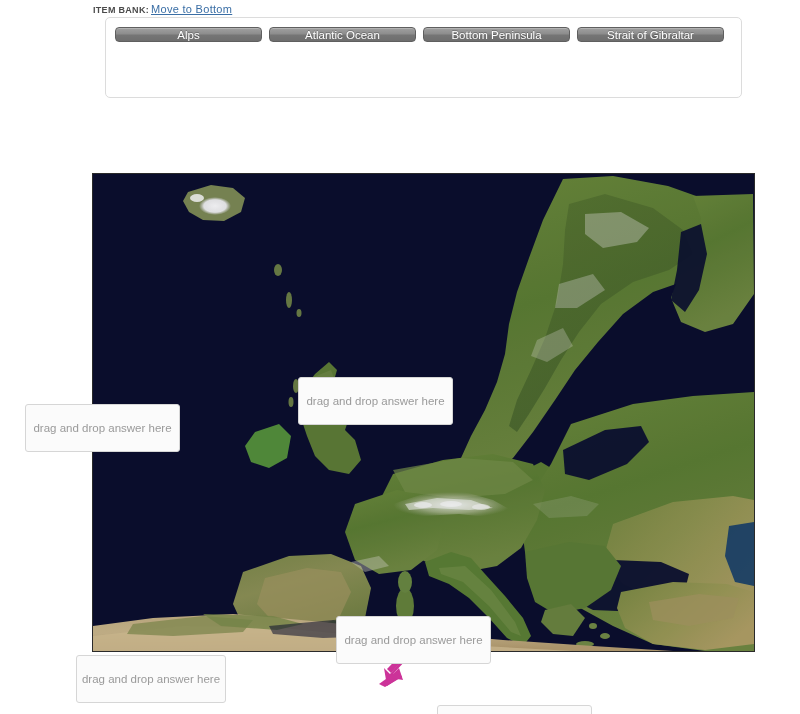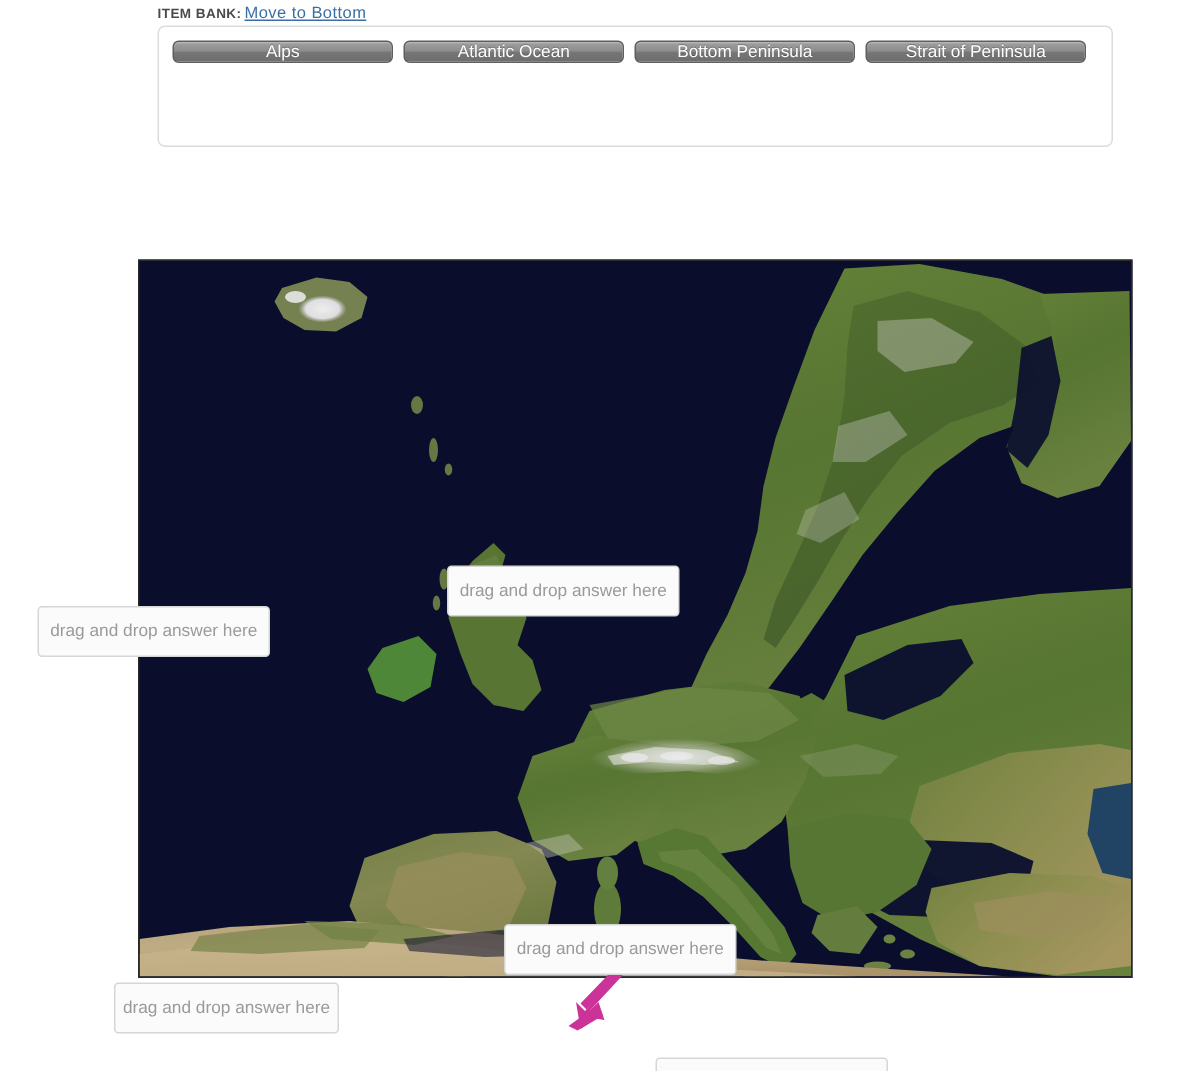--- a/index.html
+++ b/index.html
@@ -11,21 +11,21 @@
     width: 800px;
     height: 714px;
     position: relative;
     font-family: "Liberation Sans", sans-serif;
     overflow: hidden;
   }
 
   
   #item-bank-header {
     position: absolute;
-    left: 105px;
+    left: 93px;
     top: 3px;
     font-size: 9.5px;
     letter-spacing: 0.3px;
     color: #555555;
     white-space: nowrap;
   }
   #item-bank-header .ib-label {
     font-weight: bold;
     text-transform: uppercase;
     font-size: 9px;
@@ -92,21 +92,21 @@
     inset: 0;
     overflow: hidden;
     background: #0c1030;
     border: 1px solid #2a2a2a;
     box-sizing: border-box;
   }
 
   
   .drop-target {
     position: absolute;
-    height: 34px;
+    height: 48px;
     box-sizing: border-box;
     background: #fbfbfb;
     border: 1px solid #d6d6d6;
     border-radius: 3px;
     color: #9a9a9a;
     font-size: 11.5px;
     display: flex;
     align-items: center;
     justify-content: center;
     cursor: pointer;
@@ -133,21 +133,21 @@
 
 <div id="item-bank-header">
   <span class="ib-label">ITEM BANK:</span><a class="ib-link">Move to Bottom</a>
 </div>
 
 <div id="item-bank-panel">
   <div id="item-bank-items">
     <div class="bank-item">Alps</div>
     <div class="bank-item">Atlantic Ocean</div>
     <div class="bank-item">Bottom Peninsula</div>
-    <div class="bank-item">Strait of Peninsula</div>
+    <div class="bank-item">Strait of Gibraltar</div>
   </div>
 </div>
 
 <div id="map-figure">
 
   <div id="map-image">
     <svg width="661" height="477" viewBox="0 0 661 477">
       <defs>
         <linearGradient id="gGreen" x1="0" y1="0" x2="0.3" y2="1">
           <stop offset="0%" stop-color="#6e8c3c"></stop>

